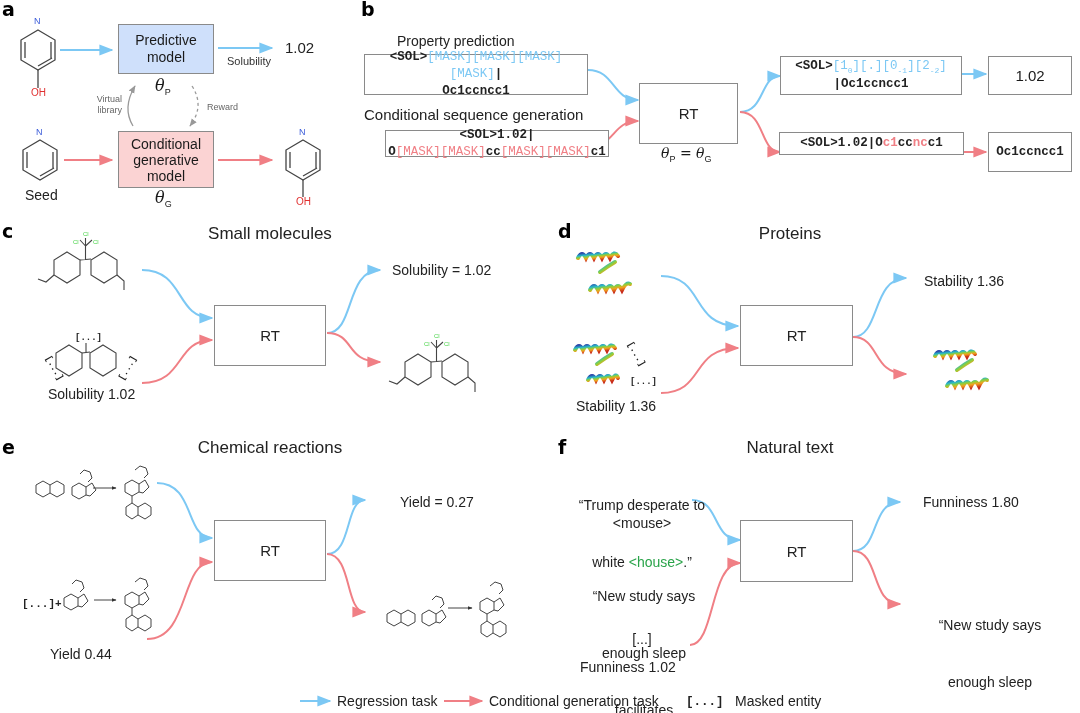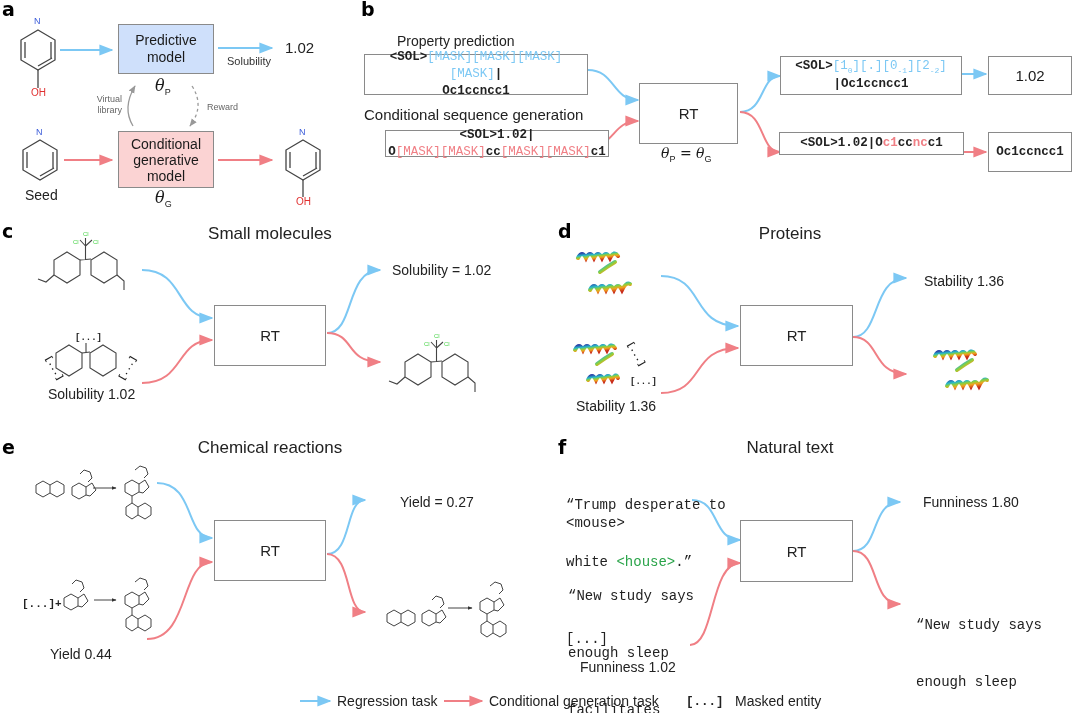--- a/index.html
+++ b/index.html
@@ -11,21 +11,21 @@
   .lbl { font-size:14px; color:#222; white-space:nowrap; }
   .small { font-size:9px; color:#666; }
   .box { position:absolute; border:1.3px solid #8a8a8a; background:#fff; box-sizing:border-box;
          display:flex; align-items:center; justify-content:center; text-align:center; }
   .rt { font-size:15px; color:#222; }
   .mono { font-family:"Liberation Mono", monospace; font-weight:bold; font-size:12.5px; color:#222; line-height:17px; }
   .blue { color:#7cc8f4; }
   .red  { color:#f07f85; }
   .green{ color:#2aa44a; }
   .mask { font-weight:normal; }
-  .tt { font-family:Liberation Mono, monospace; font-size:14px; color:#222; line-height:19px; white-space:pre;margin-left:16px; }
+  .tt { font-family:Liberation Sans, sans-serif; font-size:14px; color:#222; text-align:center; line-height:19px; white-space:pre; }
   svg.full { position:absolute; left:0; top:0; }
   sub { font-size:8px; }
   .theta { font-family:"DejaVu Serif", serif; font-style:italic; font-size:16px; }
   .theta sub { font-family:"Liberation Sans", sans-serif; font-style:normal; font-size:9px; }
 </style>
 </head>
 <body>
 
 <svg class="full" width="1080" height="713" viewBox="0 0 1080 713">
   <defs>

